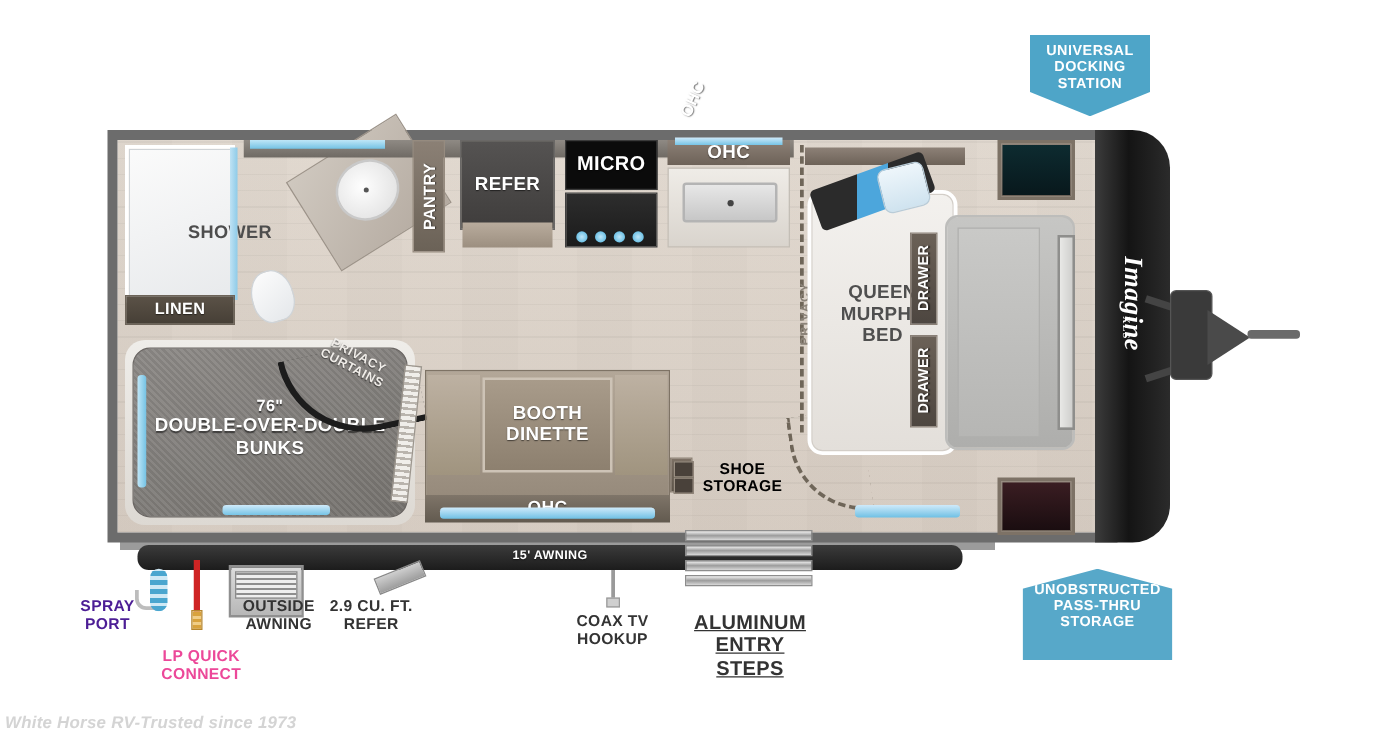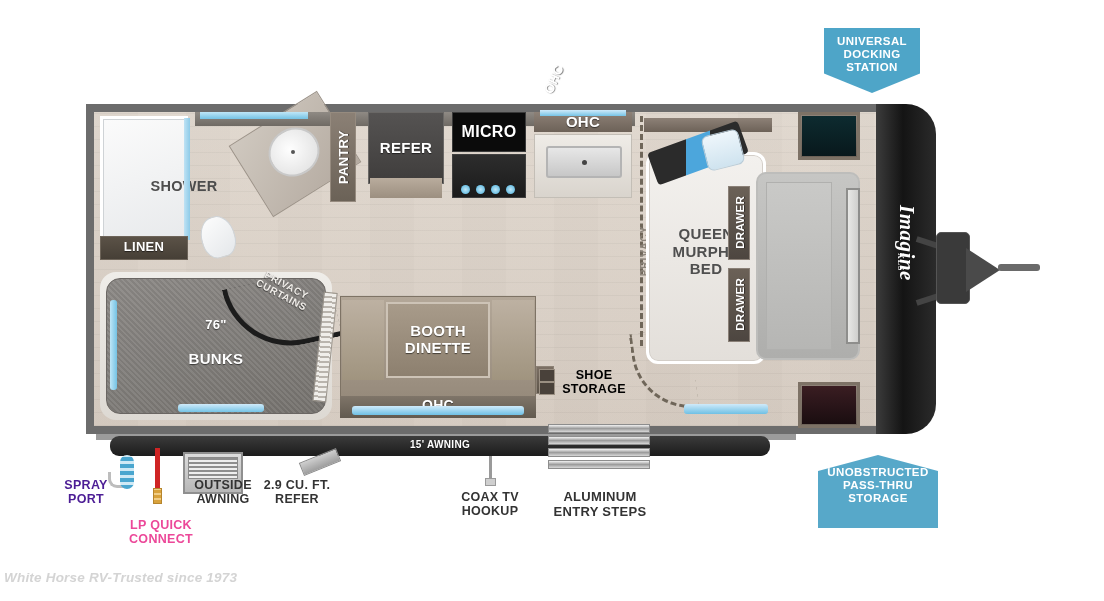--- a/index.html
+++ b/index.html
@@ -269,22 +269,22 @@
   #coaxLine{left:489px;top:456px;width:3px;height:24px;background:#9a9a9a;}
   #coaxTip{left:485px;top:478px;width:11px;height:8px;background:#cfcfcf;
      border:1px solid #9a9a9a;}
   #coaxLbl{left:448px;top:490px;width:84px;font-size:12.5px;
      color:#333;text-shadow:none;line-height:1.15;}
 
   #steps{left:548px;top:424px;width:100px;height:44px;}
   .step{position:absolute;left:0;width:100px;height:7px;
      background:linear-gradient(180deg,#f2f2f2,#9c9c9c 50%,#d8d8d8);
      border:1px solid #8d8d8d;}
-  #stepsLbl{left:546px;top:490px;width:108px;font-size:13px;
-     color:#333;text-shadow:none;line-height:1.15;}
+  #stepsLbl{left:546px;top:490px;width:108px;font-size:16px;
+     color:#333;text-shadow:none;line-height:1.15;text-decoration:underline;}
 
   #watermark{left:4px;top:570px;font-size:13.5px;font-weight:bold;font-style:italic;
      color:#d4d4d4;letter-spacing:.2px;}
 </style>
 </head>
 <body>
 
 <div id="stage">
 
   <div class="badge badge-top">
@@ -360,21 +360,21 @@
   <div class="abs" id="counterSink"></div>
   <div class="abs" id="sinkBasin"></div>
   <div class="abs" id="sinkDot"></div>
 
   <div class="abs" id="bunkOuter"></div>
   <div class="abs" id="bunk"></div>
   <div class="abs" id="bunkStripL"></div>
   <div class="abs" id="bunkStripB"></div>
   <div class="lbl" id="bunkLbl">
     <span class="sz">76"</span>
-    <br>
+    <span>DOUBLE-OVER-DOUBLE</span><br>
     <span>BUNKS</span>
   </div>
   <div class="abs" id="privacyArc"></div>
   <div class="lbl" id="privacyLbl">PRIVACY CURTAINS</div>
   <div class="abs" id="curtainSlats"></div>
 
   <div class="abs" id="dinetteOuter"></div>
   <div class="abs" id="benchL"></div>
   <div class="abs" id="benchR"></div>
   <div class="abs" id="dinetteTable"></div>

